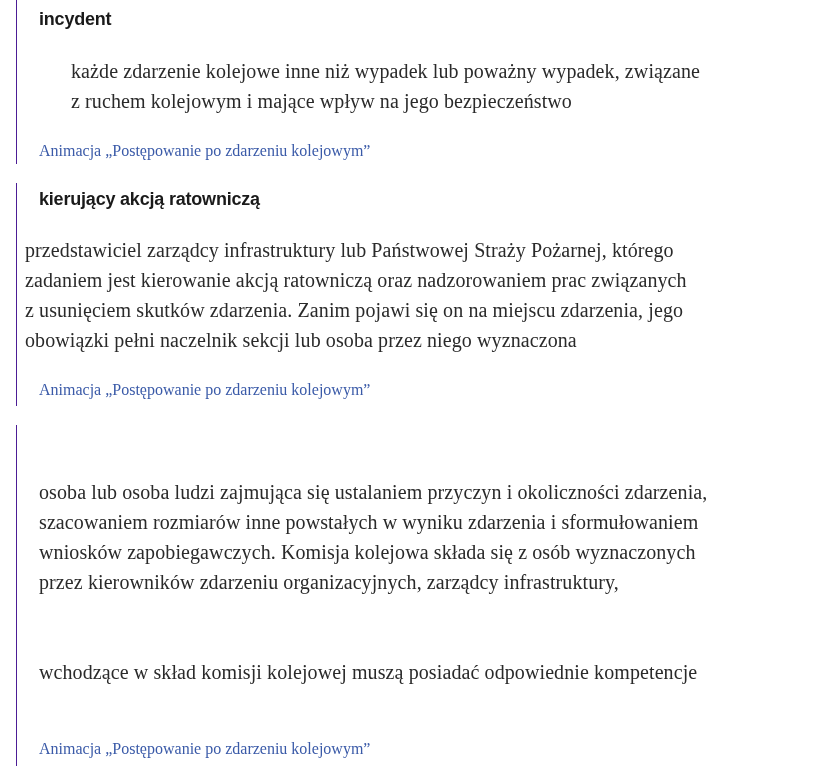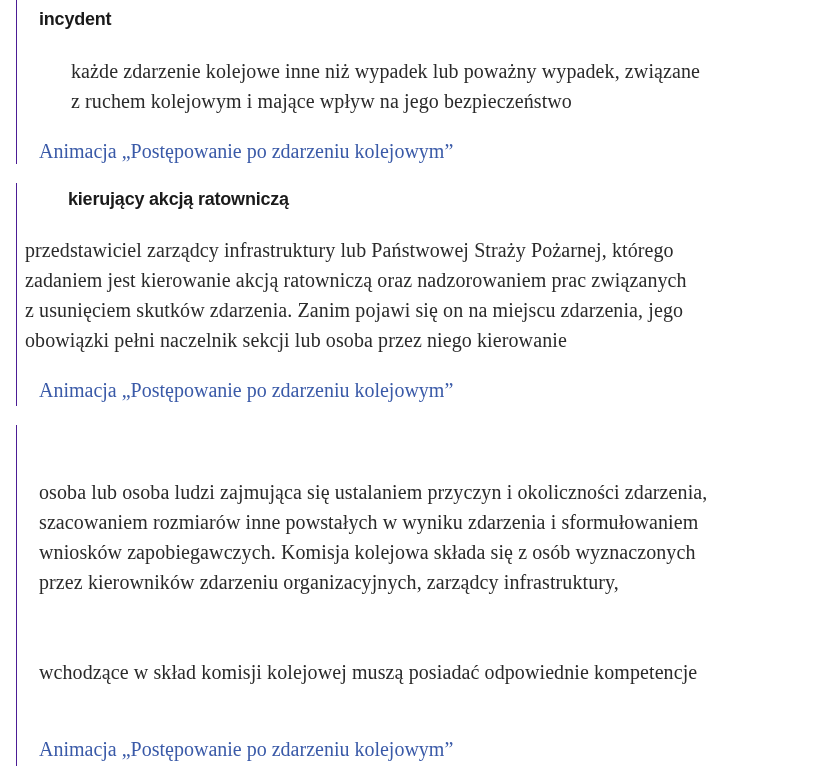--- a/index.html
+++ b/index.html
@@ -24,21 +24,21 @@
     .definition {
       font-family: "Liberation Serif", serif;
       font-size: 20px;
       line-height: 30px;
       color: #2a2a2a;
       margin: 0;
       letter-spacing: 0.1px;
     }
     .link {
       font-family: "Liberation Serif", serif;
-      font-size: 20px;
+      font-size: 16px;
       line-height: 26px;
       color: #3a5aa8;
       text-decoration: none;
       display: inline-block;
     }
   </style>
 </head>
 <body>
 
 <div class="glossary">
@@ -46,26 +46,26 @@
   <div class="entry" style="top:0px; height:164px;">
     <h3 class="term" style="position:absolute; top:8px; left:22px;">incydent</h3>
     <p class="definition" style="position:absolute; top:56px; left:12px;margin-left:42px;">
       <span>każde zdarzenie kolejowe inne niż wypadek lub poważny wypadek, związane</span><br>
       <span>z ruchem kolejowym i mające wpływ na jego bezpieczeństwo</span>
     </p>
     <a class="link" href="#" style="position:absolute; top:138px; left:22px;">Animacja „Postępowanie po zdarzeniu kolejowym”</a>
   </div>
 
   <div class="entry" style="top:183px; height:223px;">
-    <h3 class="term" style="position:absolute; top:5px; left:22px;margin-left:29px;">kierujący akcją ratowniczą</h3>
+    <h3 class="term" style="position:absolute; top:5px; left:22px;">kierujący akcją ratowniczą</h3>
     <p class="definition" style="position:absolute; top:52px; left:8px;">
       <span>przedstawiciel zarządcy infrastruktury lub Państwowej Straży Pożarnej, którego</span><br>
       <span>zadaniem jest kierowanie akcją ratowniczą oraz nadzorowaniem prac związanych</span><br>
       <span>z usunięciem skutków zdarzenia. Zanim pojawi się on na miejscu zdarzenia, jego</span><br>
-      <span>obowiązki pełni naczelnik sekcji lub osoba przez niego kierowanie</span>
+      <span>obowiązki pełni naczelnik sekcji lub osoba przez niego wyznaczona</span>
     </p>
     <a class="link" href="#" style="position:absolute; top:194px; left:22px;">Animacja „Postępowanie po zdarzeniu kolejowym”</a>
   </div>
 
   <div class="entry" style="top:425px; height:341px;">
     <p class="definition" style="position:absolute; top:52px; left:22px;">
       <span>osoba lub osoba ludzi zajmująca się ustalaniem przyczyn i okoliczności zdarzenia,</span><br>
       <span>szacowaniem rozmiarów inne powstałych w wyniku zdarzenia i sformułowaniem</span><br>
       <span>wniosków zapobiegawczych. Komisja kolejowa składa się z osób wyznaczonych</span><br>
       <span>przez kierowników zdarzeniu organizacyjnych, zarządcy infrastruktury,</span><br>

